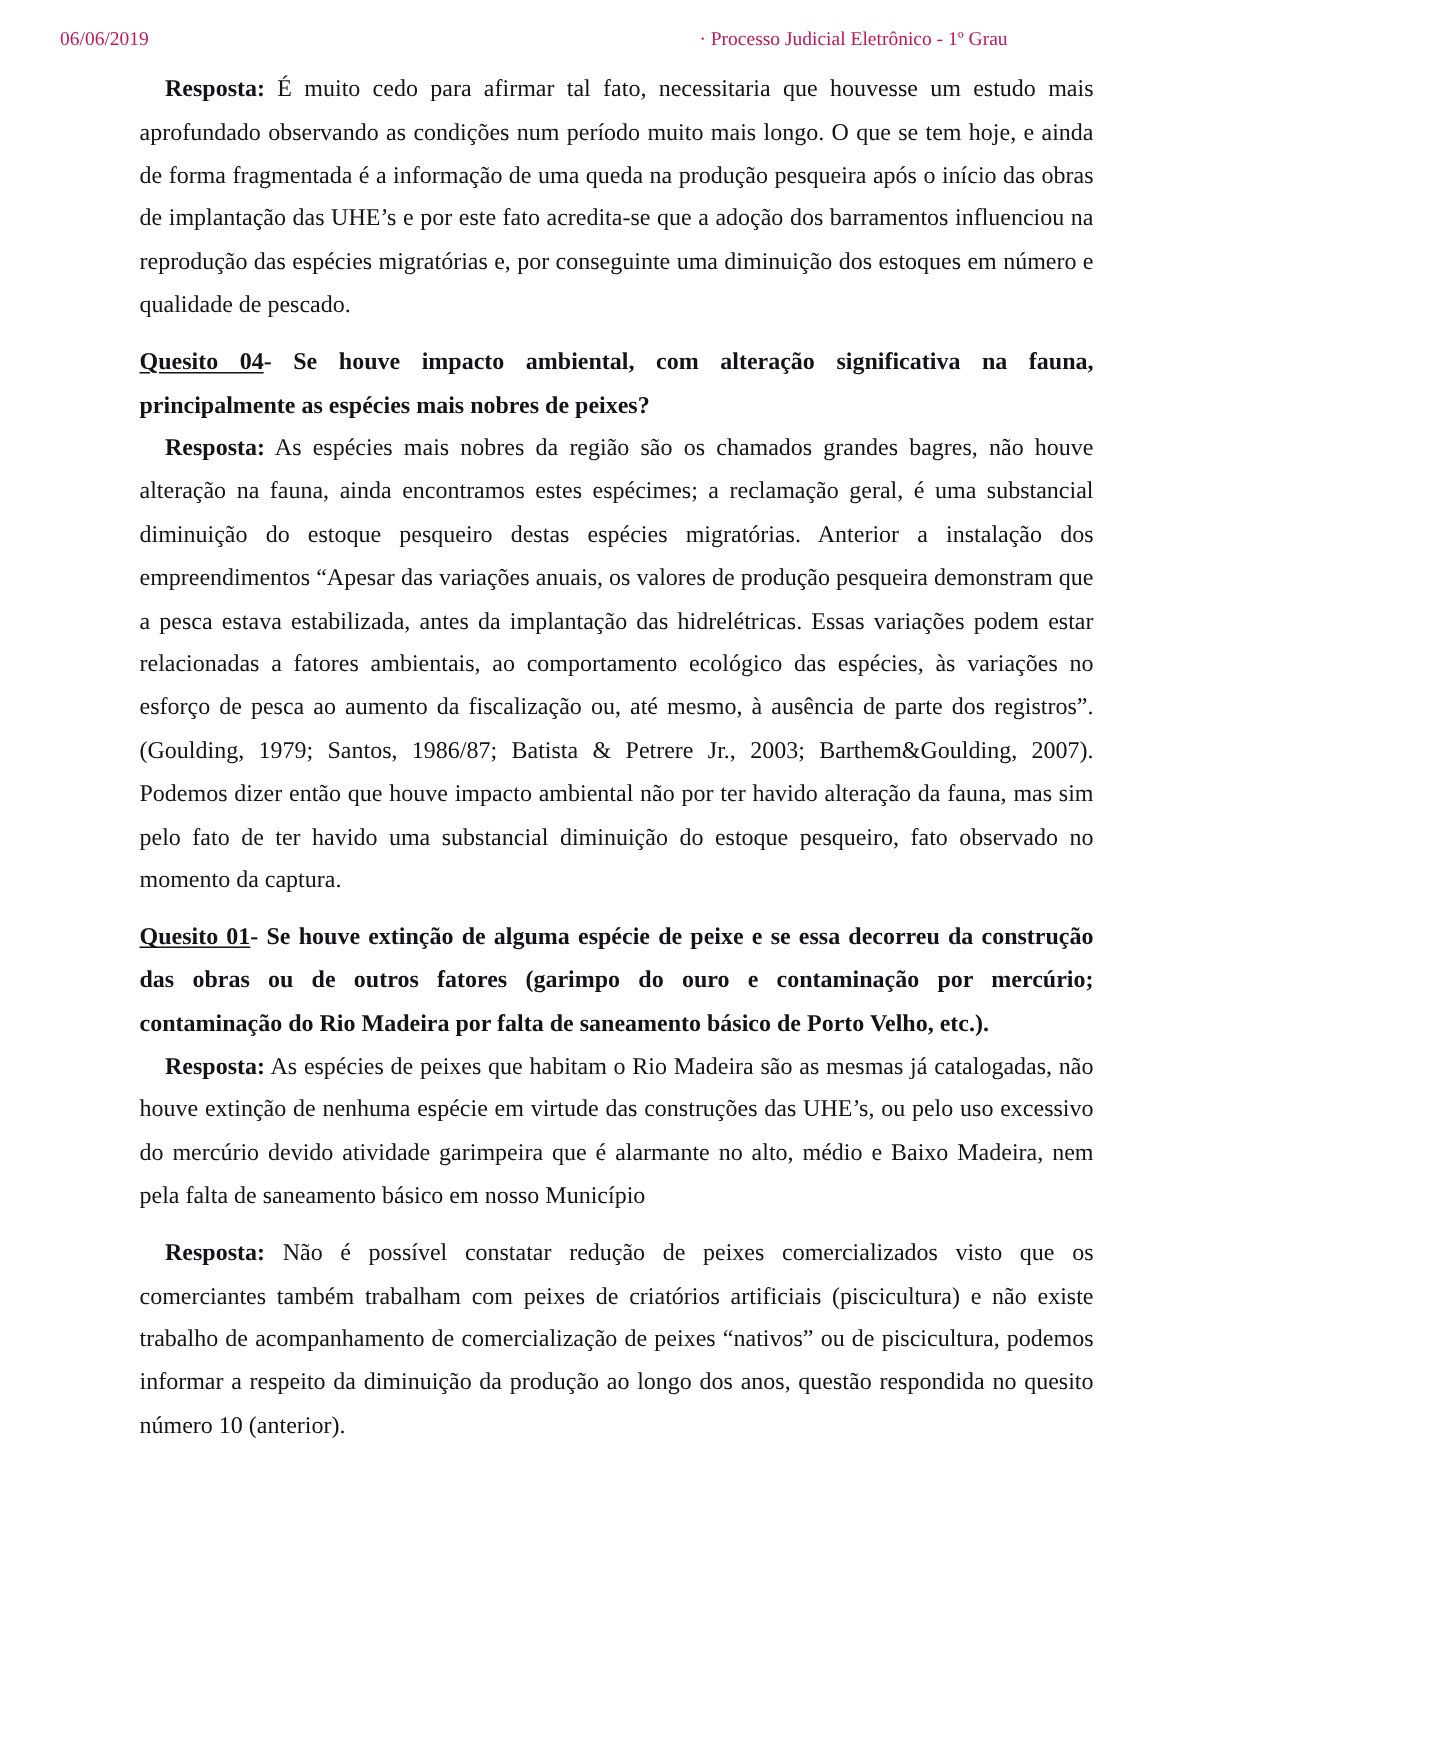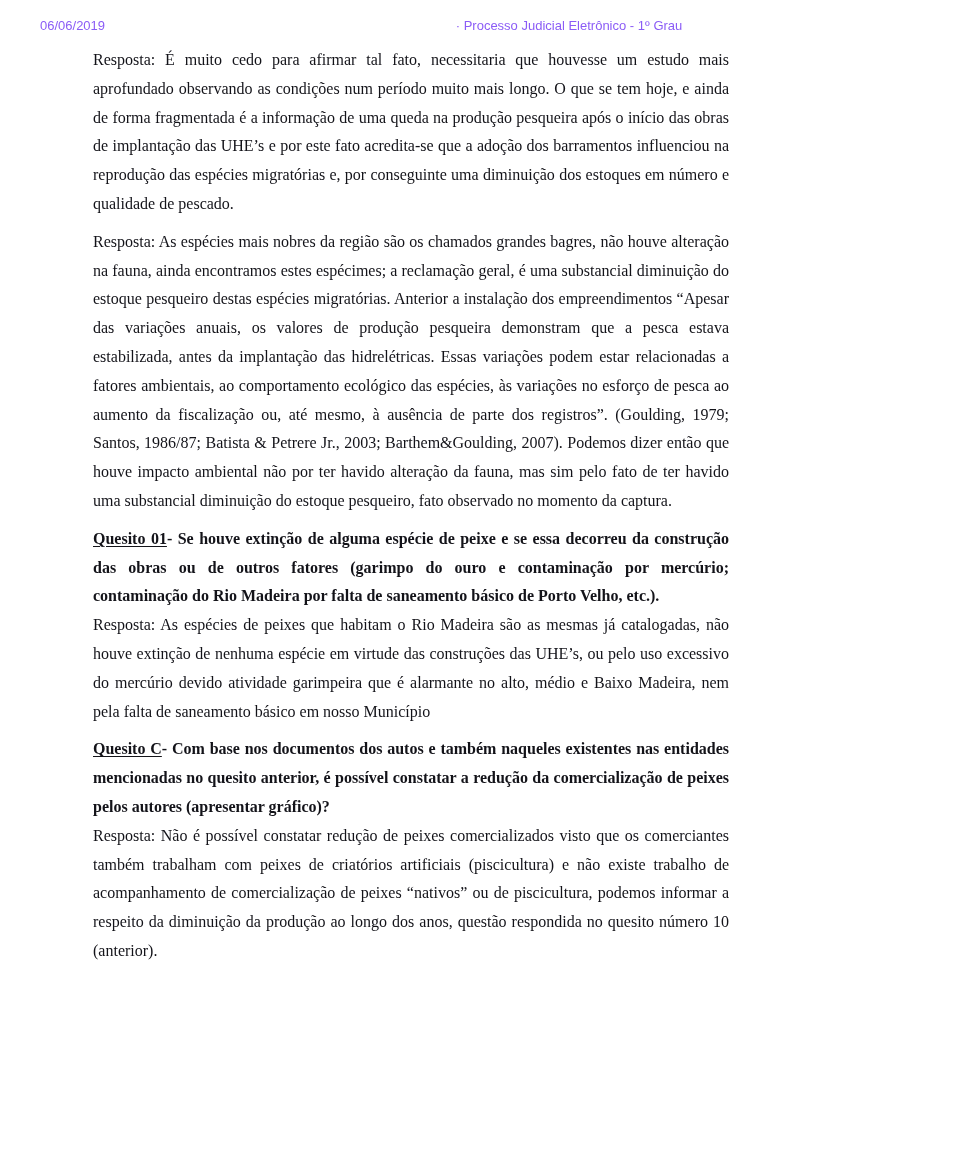--- a/index.html
+++ b/index.html
@@ -10,23 +10,23 @@
   body {
     width: 960px;
     height: 1168px;
     overflow: hidden;
     font-family: "Liberation Serif", serif;
     color: #131319;
   }
   .page-header {
     position: relative;
     height: 46px;
-    font-family: Liberation Sans, sans-serif;
+    font-family: Liberation Serif, serif;
     font-size: 13px;
-    color: #8b5cf6;
+    color: #be185d;
   }
   .header-date {
     position: absolute;
     left: 40px;
     top: 18px;
     white-space: nowrap;
   }
   .header-title {
     position: absolute;
     left: 521px;
@@ -50,42 +50,43 @@
     margin-bottom: 9px;
   }
   .q-head {
     font-weight: bold;
   }
   .q-label {
     text-decoration: underline;
     text-underline-offset: 2px;
   }
   .a-label {
-    font-weight: normal;
+    font-weight: bold;
+    margin-left: 17px;
   }
 </style>
 </head>
 <body>
 
 <header class="page-header">
   <span class="header-date">06/06/2019</span>
   <span class="header-title">· Processo Judicial Eletrônico - 1º Grau</span>
 </header>
 
 <main class="content" id="blocks">
   <section class="block">
     <p class="q-ans"><span class="a-label">Resposta:</span><span class="a-text"> É muito cedo para afirmar tal fato, necessitaria que houvesse um estudo mais aprofundado observando as condições num período muito mais longo. O que se tem hoje, e ainda de forma fragmentada é a informação de uma queda na produção pesqueira após o início das obras de implantação das UHE’s e por este fato acredita-se que a adoção dos barramentos influenciou na reprodução das espécies migratórias e, por conseguinte uma diminuição dos estoques em número e qualidade de pescado.</span></p>
   </section>
 
   <section class="block">
+    <p class="q-head"><span class="q-label">Quesito 04</span><span class="q-text">- Se houve impacto ambiental, com alteração significativa na fauna, principalmente as espécies mais nobres de peixes?</span></p>
     <p class="q-ans"><span class="a-label">Resposta:</span><span class="a-text"> As espécies mais nobres da região são os chamados grandes bagres, não houve alteração na fauna, ainda encontramos estes espécimes; a reclamação geral, é uma substancial diminuição do estoque pesqueiro destas espécies migratórias. Anterior a instalação dos empreendimentos “Apesar das variações anuais, os valores de produção pesqueira demonstram que a pesca estava estabilizada, antes da implantação das hidrelétricas. Essas variações podem estar relacionadas a fatores ambientais, ao comportamento ecológico das espécies, às variações no esforço de pesca ao aumento da fiscalização ou, até mesmo, à ausência de parte dos registros”. (Goulding, 1979; Santos, 1986/87; Batista &amp; Petrere Jr., 2003; Barthem&amp;Goulding, 2007). Podemos dizer então que houve impacto ambiental não por ter havido alteração da fauna, mas sim pelo fato de ter havido uma substancial diminuição do estoque pesqueiro, fato observado no momento da captura.</span></p>
   </section>
 
   <section class="block">
     <p class="q-head"><span class="q-label">Quesito 01</span><span class="q-text">- Se houve extinção de alguma espécie de peixe e se essa decorreu da construção das obras ou de outros fatores (garimpo do ouro e contaminação por mercúrio; contaminação do Rio Madeira por falta de saneamento básico de Porto Velho, etc.).</span></p>
     <p class="q-ans"><span class="a-label">Resposta:</span><span class="a-text"> As espécies de peixes que habitam o Rio Madeira são as mesmas já catalogadas, não houve extinção de nenhuma espécie em virtude das construções das UHE’s, ou pelo uso excessivo do mercúrio devido atividade garimpeira que é alarmante no alto, médio e Baixo Madeira, nem pela falta de saneamento básico em nosso Município</span></p>
   </section>
 
   <section class="block">
-    <p class="q-head"><span class="q-label">Quesito C</span><span class="q-text">- Com base nos documentos dos autos e também naqueles existentes nas entidades mencionadas no quesito anterior, é possível constatar a redução da comercialização de peixes pelos autores (apresentar gráfico)?</span></p>
     <p class="q-ans"><span class="a-label">Resposta:</span><span class="a-text"> Não é possível constatar redução de peixes comercializados visto que os comerciantes também trabalham com peixes de criatórios artificiais (piscicultura) e não existe trabalho de acompanhamento de comercialização de peixes “nativos” ou de piscicultura, podemos informar a respeito da diminuição da produção ao longo dos anos, questão respondida no quesito número 10 (anterior).</span></p>
   </section>
 </main>
 
 </body></html>

